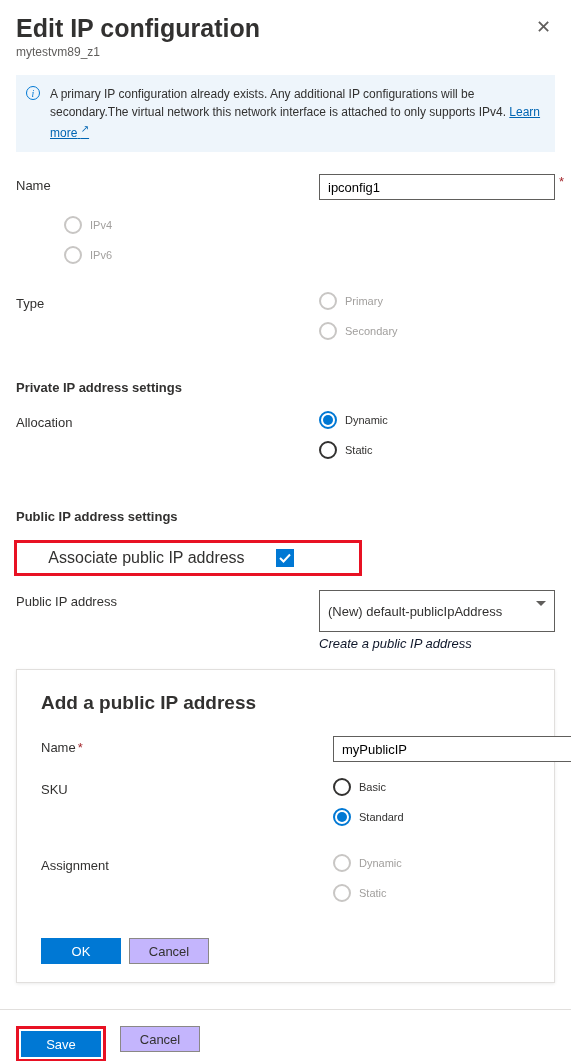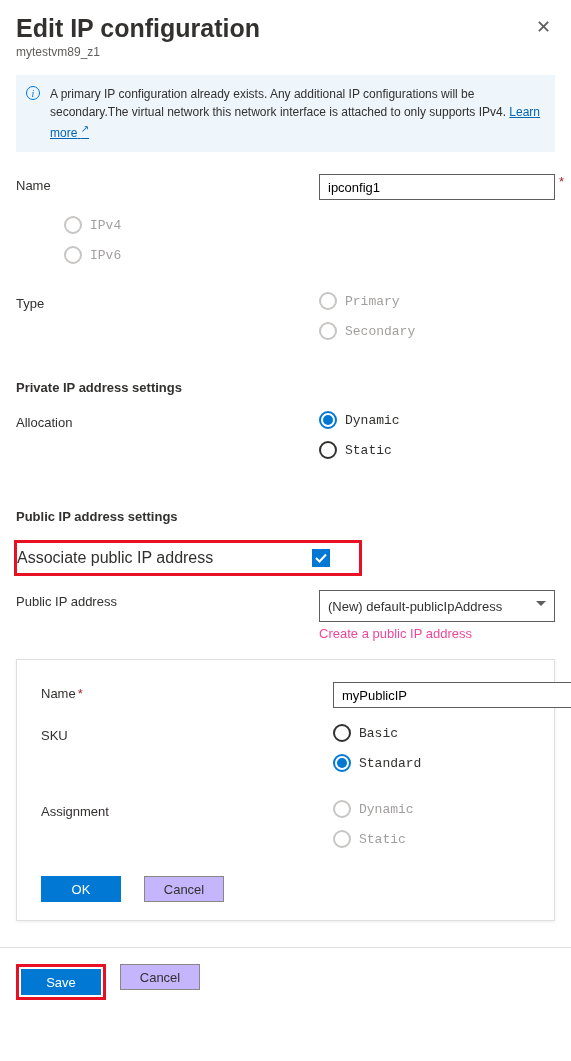--- a/index.html
+++ b/index.html
@@ -33,58 +33,58 @@
   .ext-arrow { font-size: 10px; vertical-align: super; }
   .row { display: flex; align-items: flex-start; margin-bottom: 16px; font-size: 13px; }
   .label { width: 255px; flex-shrink: 0; color: #323130; padding-top: 4px; }
   .control { flex: 1; padding-left: 48px; }
   .text-input {
     width: 100%; height: 26px; border: 1px solid #605e5c; padding: 0 8px; font-size: 13px;
     font-family: inherit;
   }
   .req { color: #a4262c; position: absolute; margin-left: 4px; }
   .section-head { font-size: 13px; font-weight: 600; margin: 28px 0 16px 0; }
-  .radio-row { display: flex; align-items: center; margin-bottom: 12px; font-size: 13px; font-family: Liberation Mono, monospace; }
+  .radio-row { display: flex; align-items: center; margin-bottom: 12px; font-size: 11px; }
   .radio-row.disabled { color: #a19f9d; }
   .hollow-radio {
     width: 18px; height: 18px; border: 2px solid #323130; border-radius: 50%; margin-right: 8px; flex-shrink:0;
   }
   .hollow-radio.disabled { border-color: #c8c6c4; }
   .filled-radio {
     width: 18px; height: 18px; border: 2px solid #0078d4; border-radius: 50%; margin-right: 8px;
     display:flex; align-items:center; justify-content:center; flex-shrink:0;
   }
   .filled-radio::after { content:""; width:10px; height:10px; background:#0078d4; border-radius:50%; }
   .checkbox-highlight {
     border: 3px solid #e81123; padding: 6px 8px 6px 0; margin-left: -2px;
     width: 348px; display:flex; align-items:center;
   }
   .checkbox {
     width: 18px; height: 18px; background: #0078d4; color: #fff; font-size: 13px;
     display:flex; align-items:center; justify-content:center; flex-shrink:0; cursor:pointer;
   }
   .select {
-    width: 100%; height: 32px; border: 1px solid #605e5c; padding: 0 24px 0 8px; font-size: 13px;
+    width: 100%; height: 42px; border: 1px solid #605e5c; padding: 0 24px 0 8px; font-size: 13px;
     background: #fff; position:relative; display:flex; align-items:center; cursor:pointer;
   }
   .select::after {
     content:""; position:absolute; right:8px; top:10px;
     border-left:5px solid transparent; border-right:5px solid transparent; border-top:5px solid #605e5c;
   }
-  .under-link { font-size: 13px; color:#ec4899; margin-top:4px; cursor:pointer; }
+  .under-link { font-size: 13px; color:#0f172a; margin-top:4px; cursor:pointer;font-style:italic; }
   .callout {
     border: 1px solid #e1dfdd; box-shadow: 0 1px 3px rgba(0,0,0,.08);
     padding: 22px 24px 18px 24px; margin-top: 18px;
   }
   .callout h2 { font-size: 19px; font-weight: 600; margin: 0 0 22px 0; }
   .callout .label { width: 244px; }
   .callout .text-input { width: 246px; }
   .callout .radio-row { margin-left: 0; }
   .req-inline { color:#a4262c; margin-left:2px;}
-  .btn-row { margin-top: 16px; display:flex; gap:23px; }
+  .btn-row { margin-top: 24px; display:flex; gap:8px; }
   .btn { height: 26px; min-width: 80px; font-size: 13px; border:1px solid; cursor:pointer; font-family:inherit;}
   .btn-primary { background:#0078d4; border-color:#0078d4; color:#fff; }
   .btn-secondary { background:#c4b5fd; border-color:#8a8886; color:#323130; }
   .footer-divider { border:none; border-top:1px solid #e1dfdd; margin: 26px -16px 16px -16px; }
   .save-highlight { border:3px solid #e81123; padding:2px; display:inline-block; }
   .footer-row { display:flex; gap:14px; align-items:flex-start; }
 </style>
 </head>
 <body>
 
@@ -148,39 +148,40 @@
     <div class="radio-row">
       <span class="hollow-radio"></span>
       <span>Static</span>
     </div>
   </div>
 </div>
 
 <div class="section-head" style="margin-top:38px;">Public IP address settings</div>
 
 <div class="checkbox-highlight">
-  <div style="width:295px;">Associate public IP address</div>
+  <div style="width:259px;text-align:center;">Associate public IP address</div>
   <div class="checkbox">
     <svg width="12" height="12" viewBox="0 0 12 12">
         <path d="M1 6 L4.5 9.5 L11 2.5" stroke="#fff" stroke-width="2" fill="none"></path>
       </svg>
   </div>
 </div>
 
 <div class="row" style="margin-top:14px;">
   <div class="label">Public IP address</div>
   <div class="control">
     <div class="select">
       <span>(New) default-publicIpAddress</span>
     </div>
     <div class="under-link">Create a public IP address</div>
   </div>
 </div>
 
 <div class="callout">
+  <h2>Add a public IP address</h2>
 
   <div class="row">
     <div class="label">
       <span>Name</span><span class="req-inline">*</span>
     </div>
     <div class="control">
       <input class="text-input" value="myPublicIP" style="">
     </div>
   </div>
 

